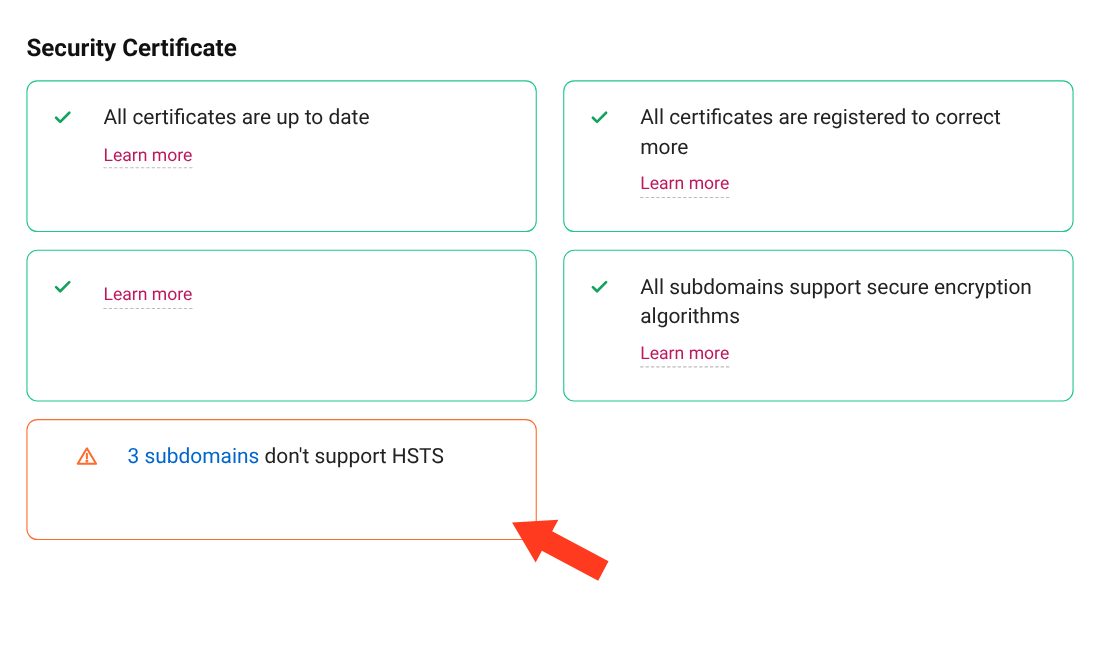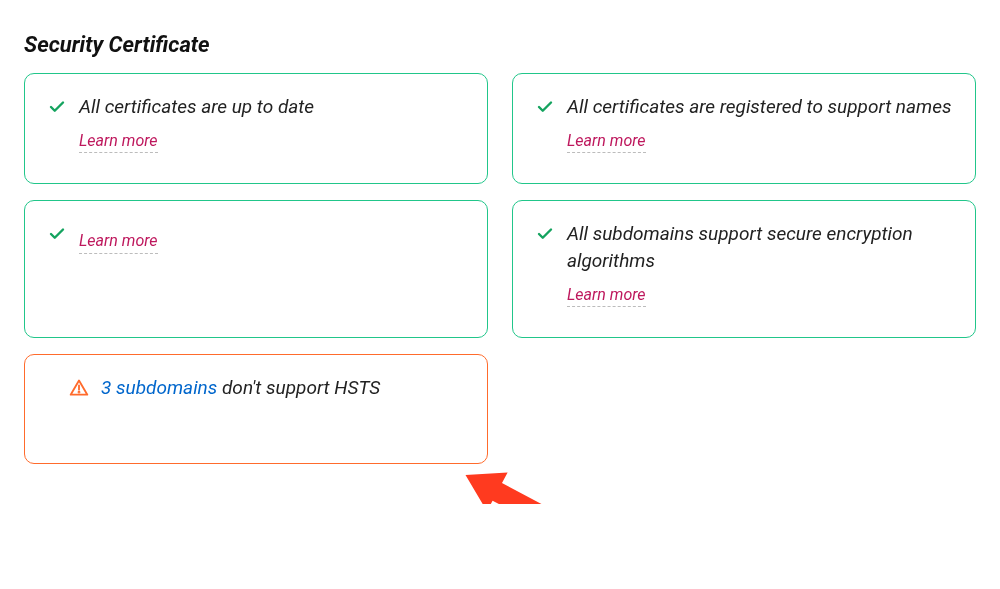--- a/index.html
+++ b/index.html
@@ -29,21 +29,21 @@
       border-radius: 10px;
       padding: 20px 22px 30px 22px;
       min-height: 110px;
       position: relative;
     }
     .card.warn { border-color: #ff6b2c; }
     .card.half { max-width: calc(50% - 12px); padding-left: 44px; }
     .card-content {
       display: flex;
       align-items: flex-start;
-      gap: 12px;
+      gap: 27px;
     }
     .icon-box {
       flex-shrink: 0;
       width: 20px;
       height: 24px;
       display: flex;
       align-items: center;
       justify-content: center;
       margin-top: 1px;
     }
@@ -63,21 +63,21 @@
       padding-bottom: 1px;
       line-height: 1.3;
       cursor: pointer;
     }
     .arrow-overlay {
       position: absolute;
       left: 428px;
       top: 425px;
       pointer-events: none;
     }
-    .outer { position: relative; font-style: italic; }
+    .outer { position: relative; }
   </style>
 </head>
 <body>
 
 <div class="outer">
 
   <h2 class="section-title">Security Certificate</h2>
 
   <div class="card-row">
     <div class="card">
@@ -94,21 +94,21 @@
       </div>
     </div>
     <div class="card">
       <div class="card-content">
         <span class="icon-box">
           <svg width="18" height="18" viewBox="0 0 24 24" fill="none" stroke="#14a35f" stroke-width="3.2" stroke-linecap="round" stroke-linejoin="round">
               <polyline points="4 12 9 17 20 6"></polyline>
             </svg>
         </span>
         <div class="text-box">
-          <div class="card-text">All certificates are registered to support names</div>
+          <div class="card-text">All certificates are registered to correct more</div>
           <span class="learn-link">Learn more</span>
         </div>
       </div>
     </div>
   </div>
 
 
   <div class="card-row">
     <div class="card">
       <div class="card-content">

